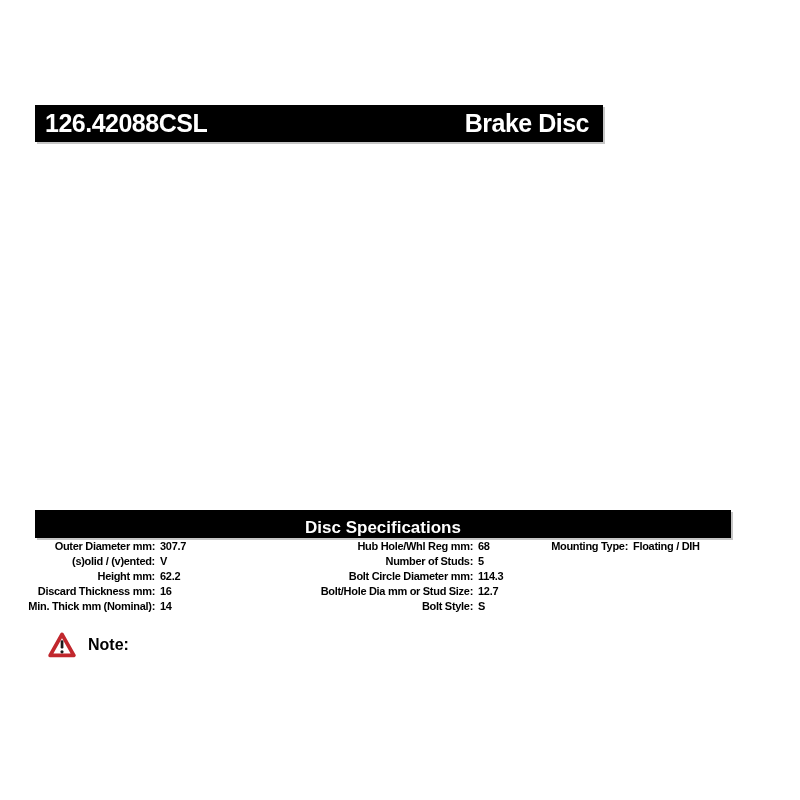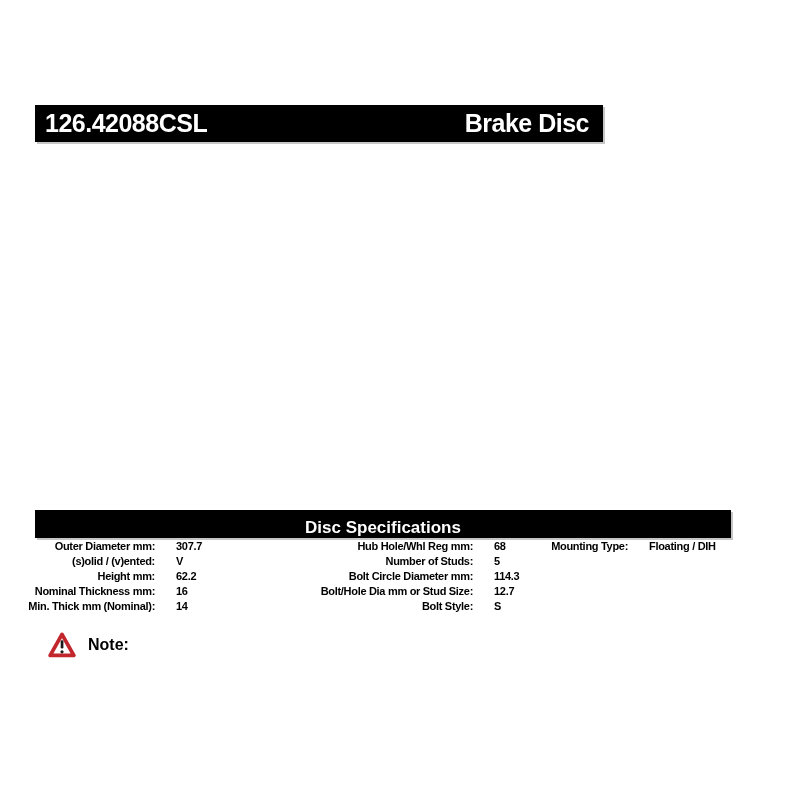--- a/index.html
+++ b/index.html
@@ -61,21 +61,20 @@
   .spec-col-2 { left: 270px; }
   .spec-col-3 { left: 530px; }
   .spec-row {
     display: flex;
     height: 15px;
     line-height: 15px;
     font-size: 11px;
     font-weight: bold;
     letter-spacing: -0.3px;
     white-space: nowrap;
-    gap: 16px;
   }
   .spec-label { text-align: right; }
   .spec-col-1 .spec-label { width: 135px; }
   .spec-col-2 .spec-label { width: 203px; }
   .spec-col-3 .spec-label { width: 98px; }
   .spec-value { margin-left: 5px; text-align: left; }
   .note-row {
     position: absolute;
     left: 48px;
     top: 631px;
@@ -115,21 +114,21 @@
     </div>
     <div class="spec-row">
       <span class="spec-label">(s)olid / (v)ented:</span>
       <span class="spec-value">V</span>
     </div>
     <div class="spec-row">
       <span class="spec-label">Height mm:</span>
       <span class="spec-value">62.2</span>
     </div>
     <div class="spec-row">
-      <span class="spec-label">Nominal Thickness mm:</span>
+      <span class="spec-label">Discard Thickness mm:</span>
       <span class="spec-value">16</span>
     </div>
     <div class="spec-row">
       <span class="spec-label">Min. Thick mm (Nominal):</span>
       <span class="spec-value">14</span>
     </div>
   </div>
 
   <div class="spec-col spec-col-2">
     <div class="spec-row">

